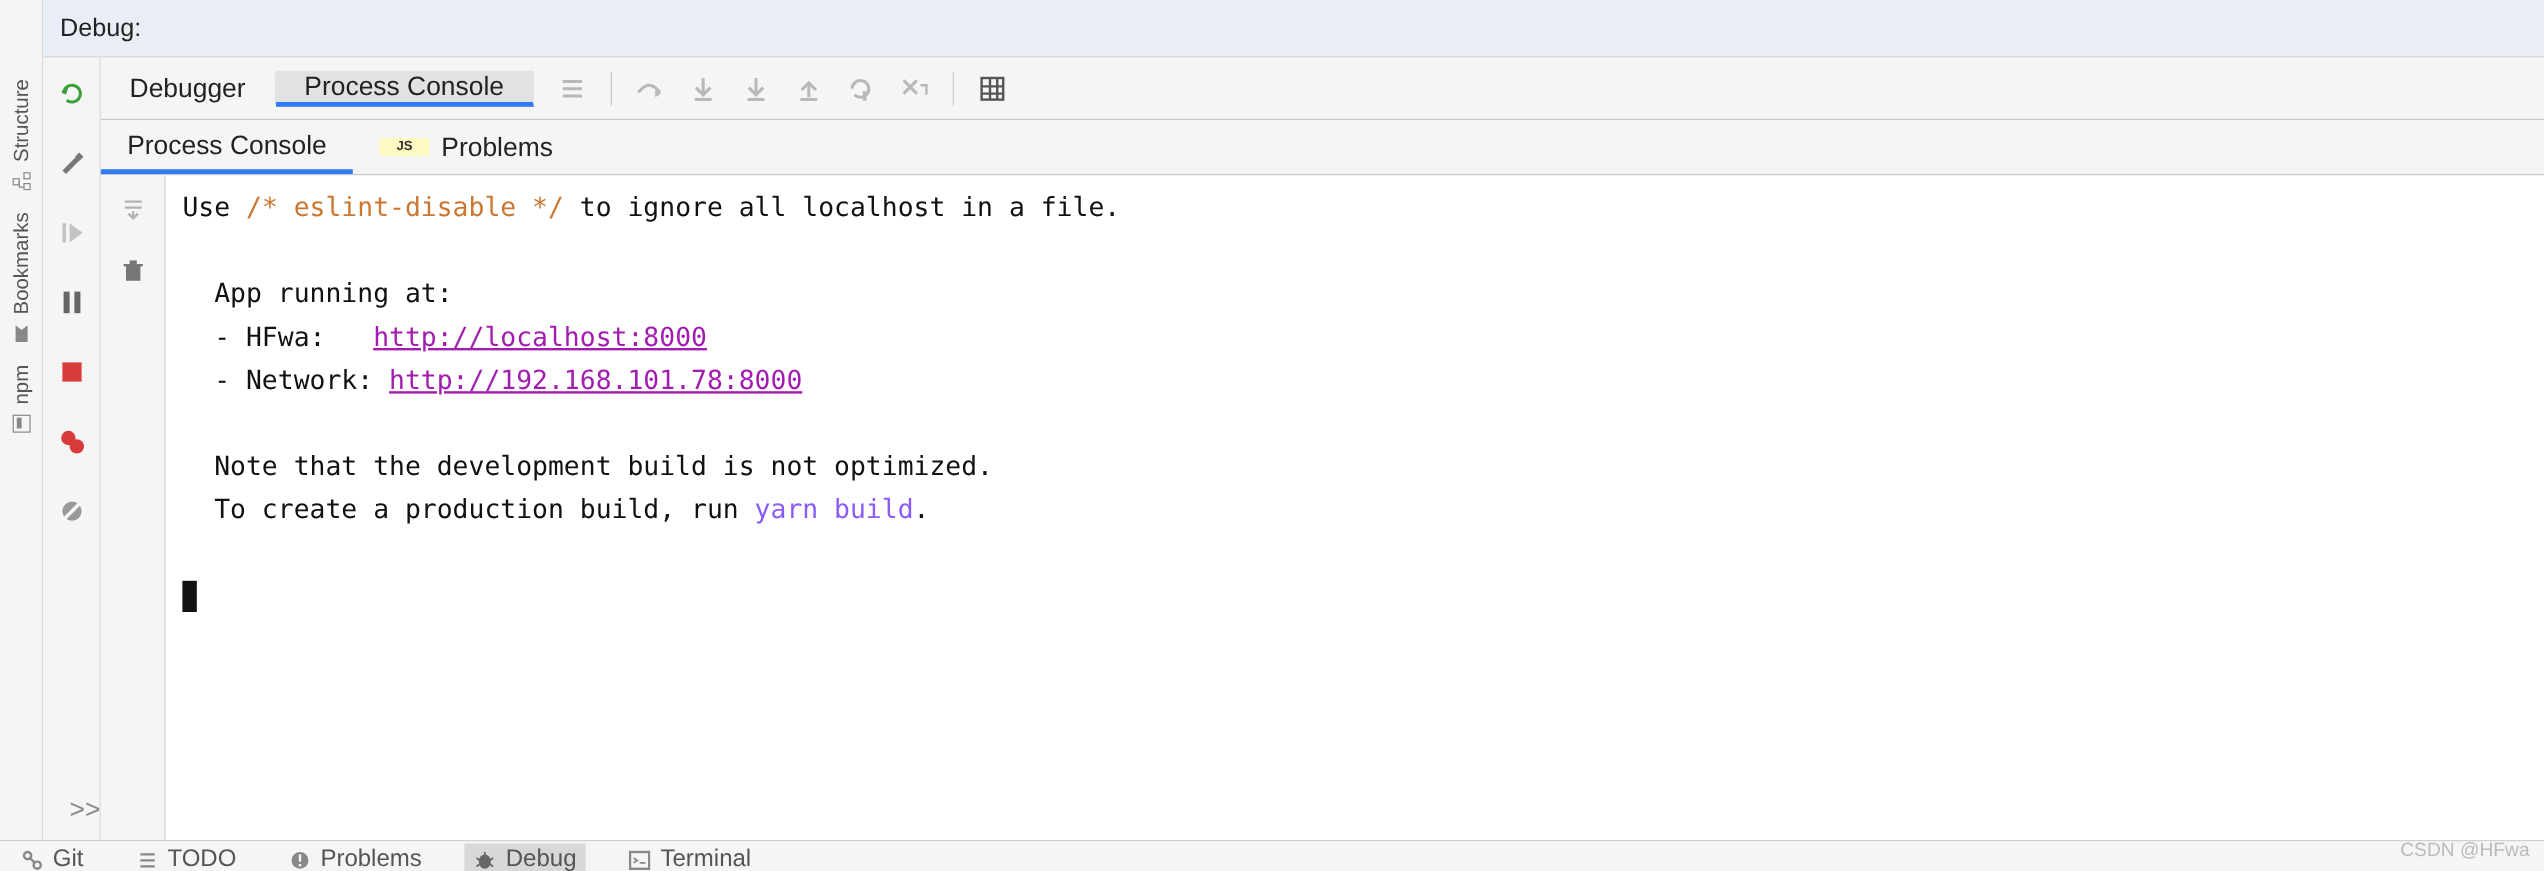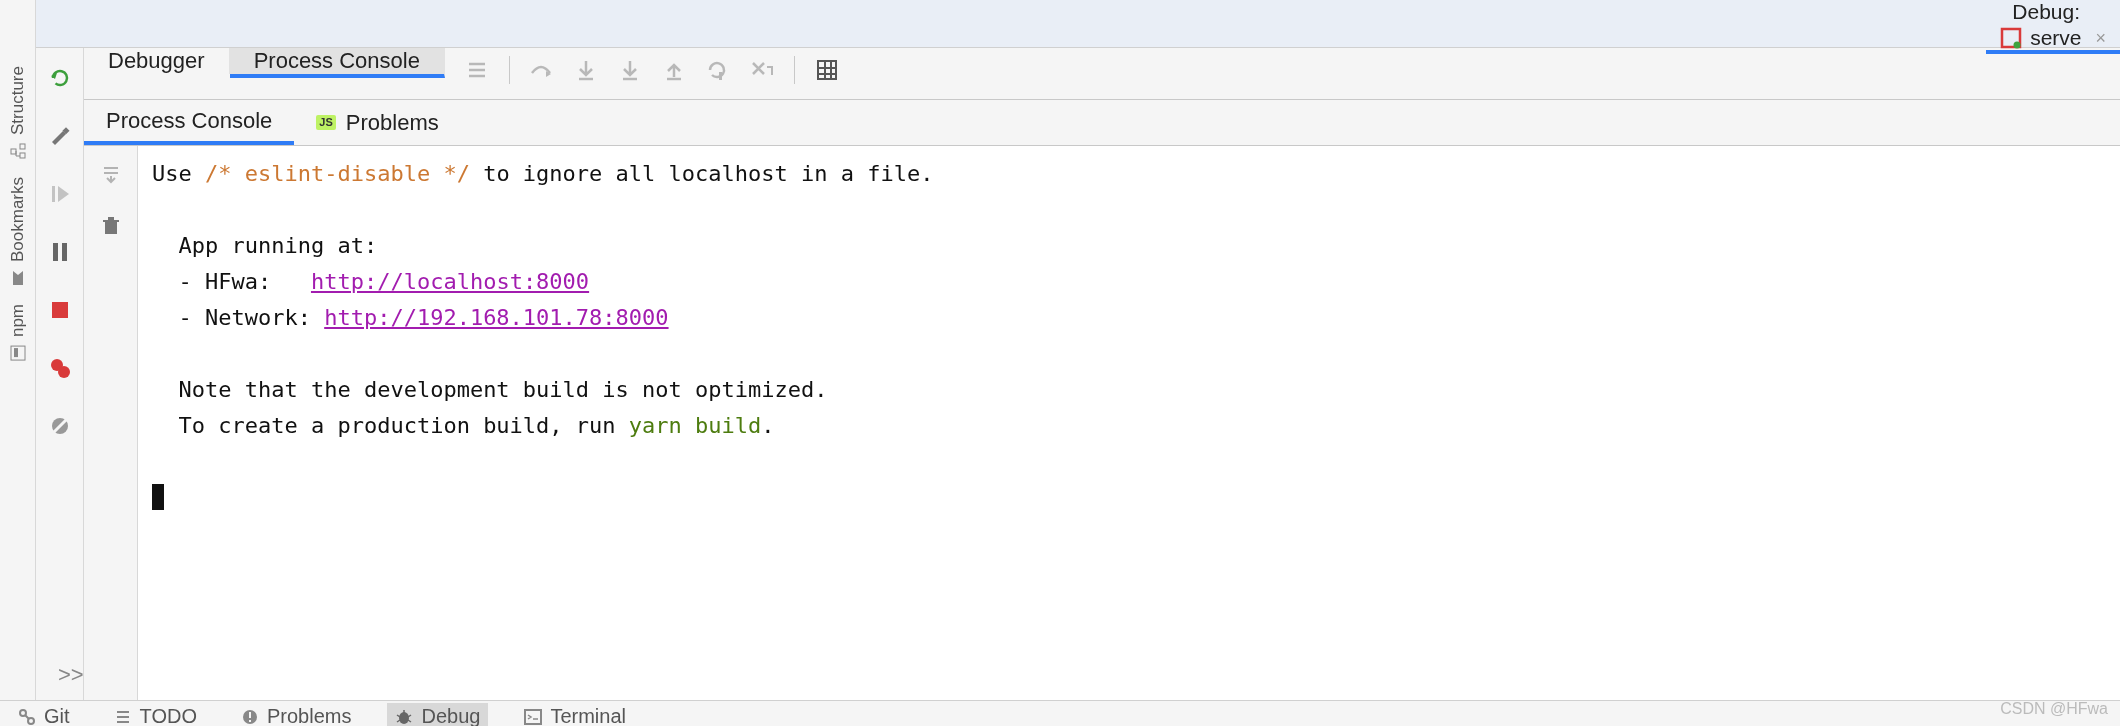--- a/index.html
+++ b/index.html
@@ -4,48 +4,48 @@
 <style>
   * { box-sizing: border-box; margin: 0; padding: 0; }
   html, body { width: 2120px; height: 726px; font-family: -apple-system, "Segoe UI", sans-serif; background: #fff; overflow: hidden; }
   .root { display: flex; width: 100%; height: 100%; }
   
   .rail { width: 36px; background: #f5f5f5; border-right: 1px solid #d8d8d8; display: flex; flex-direction: column; align-items: center; padding-top: 60px; gap: 4px; }
   .rail .vert-text { writing-mode: vertical-rl; transform: rotate(180deg); font-size: 17px; color: #555; padding: 6px 0; cursor: pointer; display: flex; align-items: center; gap: 6px; }
   .rail-icon { width: 20px; height: 20px; display: inline-flex; align-items: center; justify-content: center; }
   .main { flex: 1; display: flex; flex-direction: column; }
   
-  .top-tab-bar { height: 48px; background: #e9eef6; border-bottom: 1px solid #d0d0d0; display: flex; align-items: flex-end; padding-left: 14px; flex-direction: column; }
+  .top-tab-bar { height: 48px; background: #e9eef6; border-bottom: 1px solid #d0d0d0; display: flex; align-items: center; padding-left: 14px; }
   .top-title { font-size: 21px; color: #222; margin-right: 40px; }
   .run-tab { display: flex; align-items: center; height: 100%; padding: 0 14px; border-bottom: 4px solid #2f7cf6; gap: 8px; font-size: 21px; color: #222; position: relative; top:2px;}
   .run-tab .close { color: #999; font-size: 18px; margin-left: 6px; }
   
   .body-row { flex: 1; display: flex; min-height: 0; }
   .tool-col { width: 48px; background: #f5f5f5; border-right: 1px solid #d8d8d8; display: flex; flex-direction: column; align-items: center; padding-top: 16px; gap: 30px; }
   .tool-btn { width: 28px; height: 28px; display: flex; align-items: center; justify-content: center; cursor: pointer; }
   .content { flex: 1; display: flex; flex-direction: column; min-width: 0; }
   
-  .tabs-row { height: 52px; background: #f5f5f5; border-bottom: 1px solid #c8c8c8; display: flex; align-items: flex-start; }
+  .tabs-row { height: 52px; background: #f5f5f5; border-bottom: 1px solid #c8c8c8; display: flex; align-items: center; }
   .tab { padding: 0 24px; display: flex; align-items: center; font-size: 22px; color: #222; border-right: 1px solid #e2e2e2; cursor: pointer; }
   .tab.active { background: #e2e2e2; border-bottom: 4px solid #2f7cf6; }
   .tabs-toolbar { display: flex; align-items: center; padding-left: 10px; gap: 0; }
   .tb-sep { width: 1px; height: 28px; background: #c8c8c8; margin: 0 10px; }
   .tb-btn { width: 44px; height: 44px; display: flex; align-items: center; justify-content: center; cursor: pointer; opacity: .55; }
   
   .subtabs-row { height: 46px; background: #f5f5f5; border-bottom: 1px solid #c8c8c8; display: flex; align-items: stretch; }
   .subtab { padding: 0 22px; display: flex; align-items: center; font-size: 22px; color: #222; gap: 10px; cursor: pointer; }
   .subtab.active { border-bottom: 4px solid #2f7cf6; }
-  .js-badge { background: #bef264; color: #333; font-size: 11px; font-weight: 700; padding: 2px 3px; border-radius: 2px; line-height: 1; }
+  .js-badge { background: #fef9c3; color: #333; font-size: 11px; font-weight: 700; padding: 2px 14px; border-radius: 2px; line-height: 1; }
   
   .console-wrap { flex: 1; display: flex; min-height: 0; }
   .console-tool-col { width: 54px; background: #f5f5f5; border-right: 1px solid #d8d8d8; display: flex; flex-direction: column; align-items: center; padding-top: 14px; gap: 24px; }
   .console-area { flex: 1; padding: 10px 14px; font-family: "SF Mono", Menlo, Consolas, monospace; font-size: 22px; line-height: 36px; color: #111; overflow: auto; white-space: pre; }
   .console-area .comment { color: #cc7832; margin-top: 36px; }
   .console-area .link { color: #a21caf; text-decoration: underline; }
-  .console-area .kw { color: #4d7c0f; }
+  .console-area .kw { color: #8b5cf6; }
   .cursor-block { display: inline-block; width: 12px; height: 26px; background: #111; vertical-align: text-bottom; }
   
   .bottom-bar { height: 32px; background: #f5f5f5; border-top: 1px solid #d0d0d0; display: flex; align-items: center; padding: 0 10px; gap: 28px; font-size: 20px; color: #555; position: absolute; bottom: -6px; left: 0; right: 0; }
   .bottom-item { display: flex; align-items: center; gap: 8px; cursor: pointer; padding: 2px 8px; }
   .bottom-item.active { background: #d8d8d8; }
   .watermark { position: absolute; right: 12px; bottom: 8px; font-size: 16px; color: #bbb; }
   .more-btn { position:absolute; left: 48px; bottom: 34px; font-size:22px; color:#888; cursor:pointer; padding:4px 10px;}
   
   svg { display: block; }
 </style>
@@ -82,30 +82,20 @@
           </svg>
       </span>
       <span>npm</span>
     </div>
   </div>
 
   <div class="main">
 
     <div class="top-tab-bar">
       <div class="top-title">Debug:</div>
-      <div class="run-tab">
-        <span>
-          <svg width="22" height="22">
-              <rect x="2" y="2" width="18" height="18" fill="none" stroke="#d93a3a" stroke-width="2.5"></rect>
-              <circle cx="17" cy="18" r="3.5" fill="#3fa23f"></circle>
-            </svg>
-        </span>
-        <span>serve</span>
-        <span class="close">×</span>
-      </div>
     </div>
 
     <div class="body-row">
 
       <div class="tool-col">
         <div class="tool-btn">
           <svg width="24" height="24">
               <path d="M5 12a7 7 0 1 1 2.5 5.4" fill="none" stroke="#3c9f3c" stroke-width="2.5"></path>
               <path d="M3 10 L7 13 L9 7 Z" fill="#3c9f3c"></path>
             </svg>

